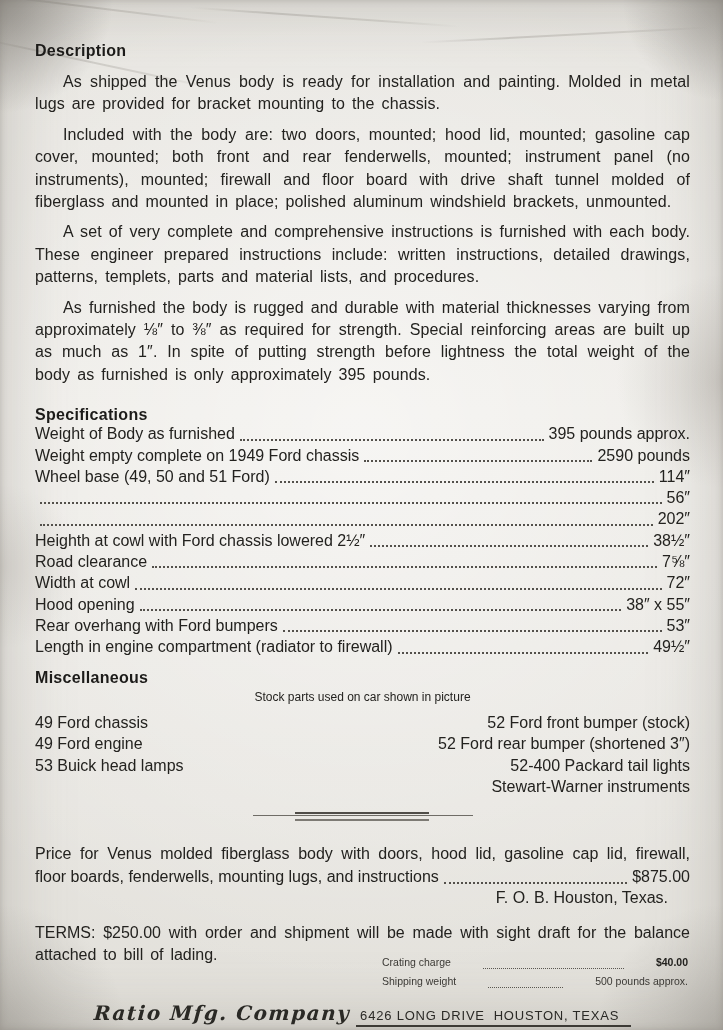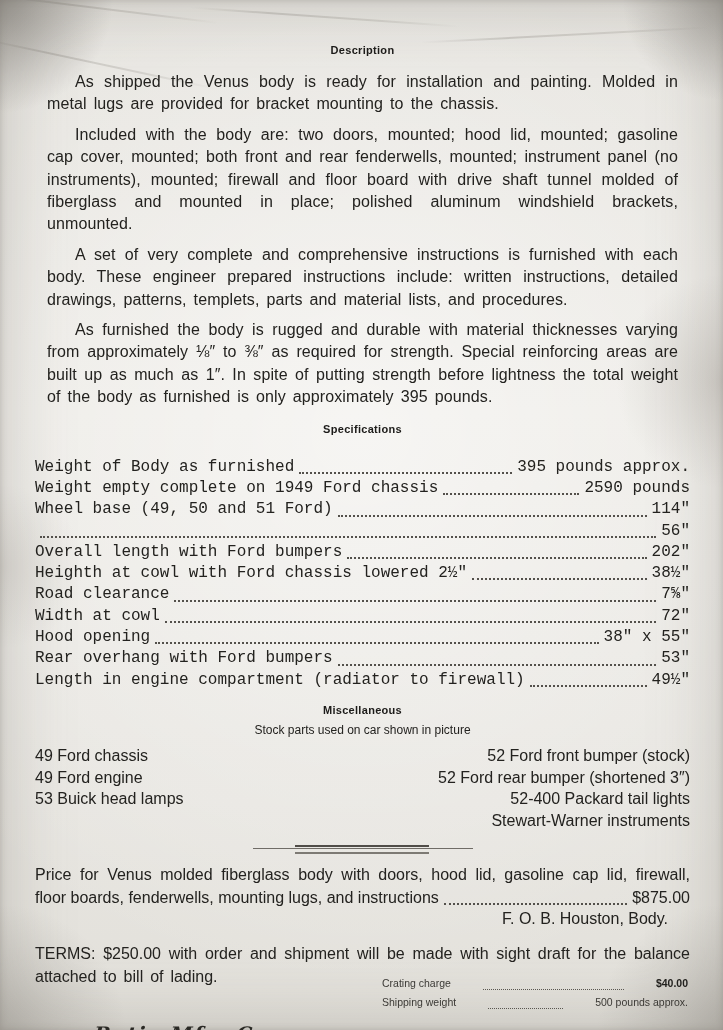--- a/index.html
+++ b/index.html
@@ -25,48 +25,48 @@
   .crease { position: absolute; height: 2px; opacity: 0.45;
     background: linear-gradient(90deg, rgba(112,107,99,0) 0%, rgba(112,107,99,0.55) 30%, rgba(112,107,99,0.4) 70%, rgba(112,107,99,0) 100%); }
   .c1 { top: 16px; left: 190px; width: 270px; transform: rotate(4deg); }
   .c2 { top: 34px; left: 420px; width: 290px; transform: rotate(-3deg); }
   .c3 { top: 62px; left: -30px; width: 250px; transform: rotate(12deg); }
   .c4 { top: 8px; left: -10px; width: 230px; transform: rotate(7deg); }
 
   .content { position: absolute; left: 35px; top: 42px; width: 655px; }
 
   .section-heading {
-    margin: 0; font-size: 11px; font-weight: 700; text-align: center;
+    margin: 0; font-size: 16px; font-weight: 700; text-align: left;
     letter-spacing: 0.3px; line-height: 17px; color: #1c1b19;
   }
   .body-par {
-    margin: 8px 12px 0; font-size: 16px; line-height: 22.4px;
+    margin: 8px 0 0; font-size: 16px; line-height: 22.4px;
     text-align: justify; text-indent: 28px; word-spacing: 2.5px; letter-spacing: 0.1px;
   }
   .first-par { margin-top: 12px; }
 
-  .specs-heading { margin-top: 12px; }
-  .specs { margin-top: 19px; font-family: Liberation Mono, monospace; }
+  .specs-heading { margin-top: 20px; }
+  .specs { margin-top: 0; }
   .spec-row { display: flex; align-items: baseline; font-size: 16px; line-height: 21.3px; }
   .leader-dots { flex: 1 1 auto; min-width: 16px; align-self: flex-end;
     margin: 0 5px 4px; border-bottom: 2px dotted #53504b; }
   .spec-value { white-space: nowrap; }
 
   .misc-heading { margin-top: 11px; }
   .misc-sub { margin-top: 1px; font-size: 12px; line-height: 21px; text-align: center; }
   .misc-cols { display: flex; justify-content: space-between; margin-top: 4px;
     font-size: 16px; line-height: 21.6px; }
   .misc-col-right { text-align: right; }
 
   .divider { position: relative; width: 220px; height: 6px; margin: 14px auto 0; }
   .divider-line { position: absolute; top: 3px; left: 0; right: 0; height: 1px; background: #6f6c66; }
   .divider-inner { position: absolute; top: 0; left: 42px; width: 134px; height: 5px;
     border-top: 2px solid #504d48; border-bottom: 2px solid #7d7a74; }
 
-  .price-block { margin-top: 12px; }
+  .price-block { margin-top: 24px; }
   .price-line1 { font-size: 16px; line-height: 23px; text-align: justify;
     text-align-last: justify; word-spacing: 2.5px; }
   .price-line2 { display: flex; align-items: flex-start; font-size: 16px; line-height: 23px; }
   .price-amount { white-space: nowrap; }
   .fob-line { font-size: 16px; line-height: 19px; text-align: right; padding-right: 22px; }
 
   .terms-par { margin: 15px 0 0; font-size: 16px; line-height: 22.5px;
     text-align: justify; word-spacing: 2.5px; }
 
   .charges { width: 306px; margin: -14px 2px 0 auto; font-size: 10.5px; color: #3b3935; }
@@ -120,21 +120,20 @@
       <div class="spec-row">
         <span class="spec-label">Wheel base (49, 50 and 51 Ford)</span>
         <span class="leader-dots"></span>
         <span class="spec-value">114″</span>
       </div>
       <div class="spec-row">
         <span class="leader-dots"></span>
         <span class="spec-value">56″</span>
       </div>
       <div class="spec-row">
-        <span class="spec-label">Overall length with Ford bumpers</span>
         <span class="leader-dots"></span>
         <span class="spec-value">202″</span>
       </div>
       <div class="spec-row">
         <span class="spec-label">Heighth at cowl with Ford chassis lowered 2½″</span>
         <span class="leader-dots"></span>
         <span class="spec-value">38½″</span>
       </div>
       <div class="spec-row">
         <span class="spec-label">Road clearance</span>
@@ -185,21 +184,21 @@
       <div class="divider-inner"></div>
     </div>
 
     <div class="price-block">
       <div class="price-line1">Price for Venus molded fiberglass body with doors, hood lid, gasoline cap lid, firewall,</div>
       <div class="price-line2">
         <span>floor boards, fenderwells, mounting lugs, and instructions</span>
         <span class="leader-dots"></span>
         <span class="price-amount">$875.00</span>
       </div>
-      <div class="fob-line">F. O. B. Houston, Body.</div>
+      <div class="fob-line">F. O. B. Houston, Texas.</div>
     </div>
 
     <p class="terms-par">TERMS: $250.00 with order and shipment will be made with sight draft for the balance attached to bill of lading.</p>
 
     <div class="charges">
       <div class="charge-row">
         <span>Crating charge</span>
         <span class="charge-dots"></span>
         <span class="charge-value-bold">$40.00</span>
       </div>

